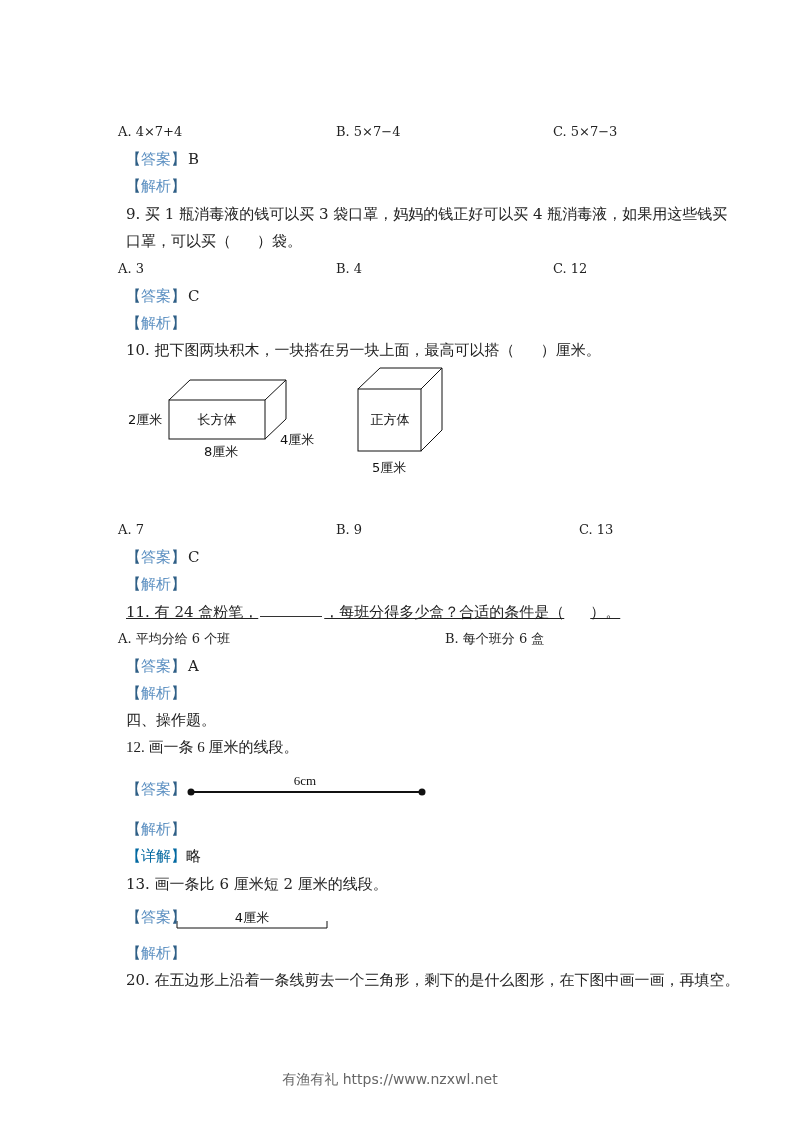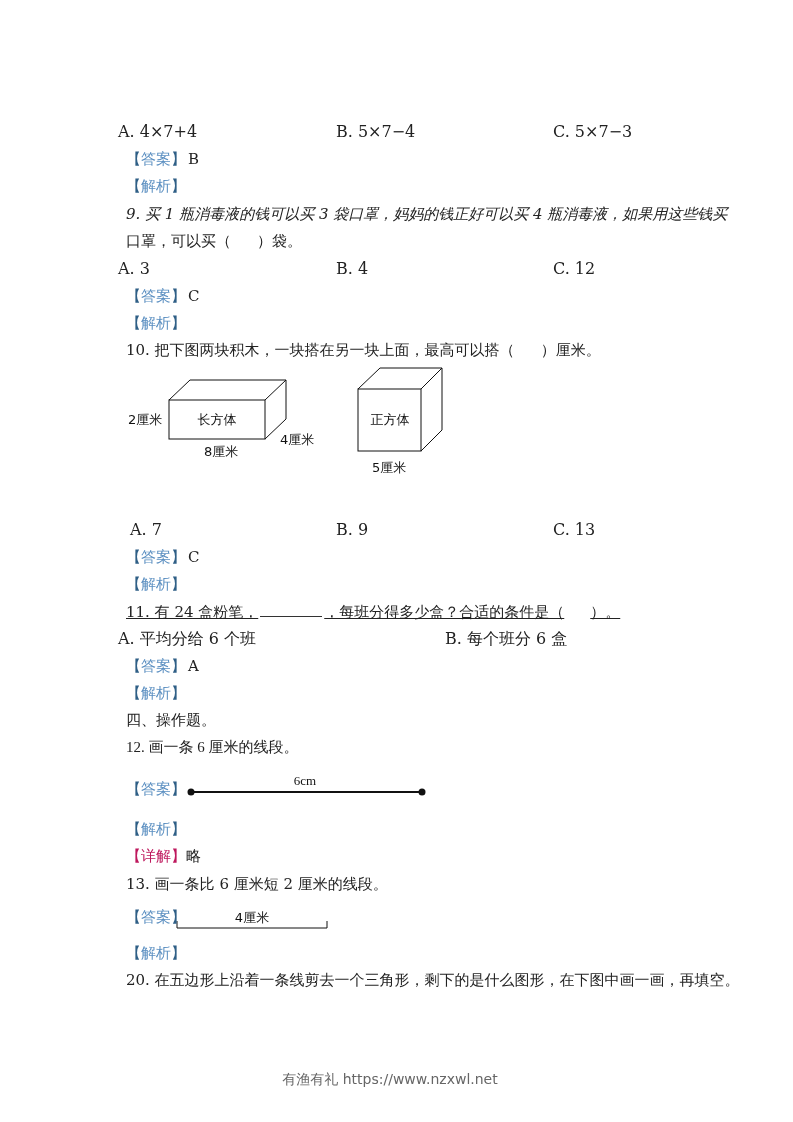--- a/index.html
+++ b/index.html
@@ -1,23 +1,23 @@
 <!DOCTYPE html>
 <html><head>
 <meta charset="utf-8">
 <style>
   html, body { margin: 0; padding: 0; background: #ffffff; }
   body { width: 793px; height: 1122px; position: relative; overflow: hidden;
          font-family: "DejaVu Serif", "Liberation Serif", serif; color: #222; }
   .line { position: absolute; left: 126px; font-size: 15px; line-height: 16px; white-space: nowrap; }
-  .opt { position: absolute; font-size: 16px; line-height: 16px; white-space: nowrap; }
+  .opt { position: absolute; font-size: 13px; line-height: 16px; white-space: nowrap; }
   .lbl-br { color: #2f5f86; }
   .lbl-in { color: #5b8fc1; }
   .ans-val { color: #222; margin-left: 2px; }
-  .detail-lbl { color: #be185d; }
+  .detail-lbl { color: #0369a1; }
   .blank { display: inline-block; width: 62px; border-bottom: 1px solid #333; height: 11px; vertical-align: baseline; margin: 0 2px; }
   .paren-gap { display: inline-block; width: 26px; }
   svg { position: absolute; left: 0; top: 0; overflow: visible; }
   .fig-text { font-family: "DejaVu Sans", "Liberation Sans", sans-serif; font-size: 13px; fill: #111; }
   .fig-text-serif { font-family: "Liberation Serif", "DejaVu Serif", serif; font-size: 13px; fill: #111; }
   .footer { position: absolute; top: 1071px; left: 0; width: 780px; text-align: center;
             font-family: "DejaVu Sans", "Liberation Sans", sans-serif; font-size: 14px; color: #666; }
 </style>
 </head>
 <body>
@@ -26,21 +26,21 @@
 <div class="opt" style="left:336px; top:124px;"><span>B.</span>&nbsp;<span>5×7−4</span></div>
 <div class="opt" style="left:553px; top:124px;"><span>C.</span>&nbsp;<span>5×7−3</span></div>
 
 <div class="line" style="top:151px;">
   <span class="lbl-br">【</span><span class="lbl-in">答案</span><span class="lbl-br">】</span><span class="ans-val">B</span>
 </div>
 <div class="line" style="top:178px;">
   <span class="lbl-br">【</span><span class="lbl-in">解析</span><span class="lbl-br">】</span>
 </div>
 
-<div class="line" style="top:206px;font-style:italic;">9.  买 1 瓶消毒液的钱可以买 3 袋口罩，妈妈的钱正好可以买 4 瓶消毒液，如果用这些钱买</div>
+<div class="line" style="top:206px;">9.  买 1 瓶消毒液的钱可以买 3 袋口罩，妈妈的钱正好可以买 4 瓶消毒液，如果用这些钱买</div>
 <div class="line" style="top:233px;">
   <span>口罩，可以买（</span><span class="paren-gap"></span><span>）袋。</span>
 </div>
 <div class="opt" style="left:118px; top:261px;"><span>A.</span>&nbsp;<span>3</span></div>
 <div class="opt" style="left:336px; top:261px;"><span>B.</span>&nbsp;<span>4</span></div>
 <div class="opt" style="left:553px; top:261px;"><span>C.</span>&nbsp;<span>12</span></div>
 <div class="line" style="top:288px;">
   <span class="lbl-br">【</span><span class="lbl-in">答案</span><span class="lbl-br">】</span><span class="ans-val">C</span>
 </div>
 <div class="line" style="top:315px;">
@@ -77,23 +77,23 @@
     <circle cx="422" cy="792" r="3.5" fill="#111"></circle>
   </g>
   <text class="fig-text-serif" x="305" y="785" text-anchor="middle">6cm</text>
 
   <g stroke="#111" stroke-width="1" fill="none">
     <polyline points="177,921 177,928 327,928 327,921"></polyline>
   </g>
   <text class="fig-text" x="252" y="922" text-anchor="middle">4厘米</text>
 </svg>
 
-<div class="opt" style="left:118px; top:522px;margin-left:12px;"><span>A.</span>&nbsp;<span>7</span></div>
+<div class="opt" style="left:118px; top:522px;"><span>A.</span>&nbsp;<span>7</span></div>
 <div class="opt" style="left:336px; top:522px;"><span>B.</span>&nbsp;<span>9</span></div>
-<div class="opt" style="left:553px; top:522px;"><span>C.</span>&nbsp;<span>13</span></div>
+<div class="opt" style="left:579px; top:522px;"><span>C.</span>&nbsp;<span>13</span></div>
 <div class="line" style="top:549px;">
   <span class="lbl-br">【</span><span class="lbl-in">答案</span><span class="lbl-br">】</span><span class="ans-val">C</span>
 </div>
 <div class="line" style="top:576px;">
   <span class="lbl-br">【</span><span class="lbl-in">解析</span><span class="lbl-br">】</span>
 </div>
 
 <div class="line" style="top:604px;text-decoration:underline;">
   <span>11.  有 24 盒粉笔，</span><span class="blank"></span><span>，每班分得多少盒？合适的条件是（</span><span class="paren-gap"></span><span>）。</span>
 </div>

